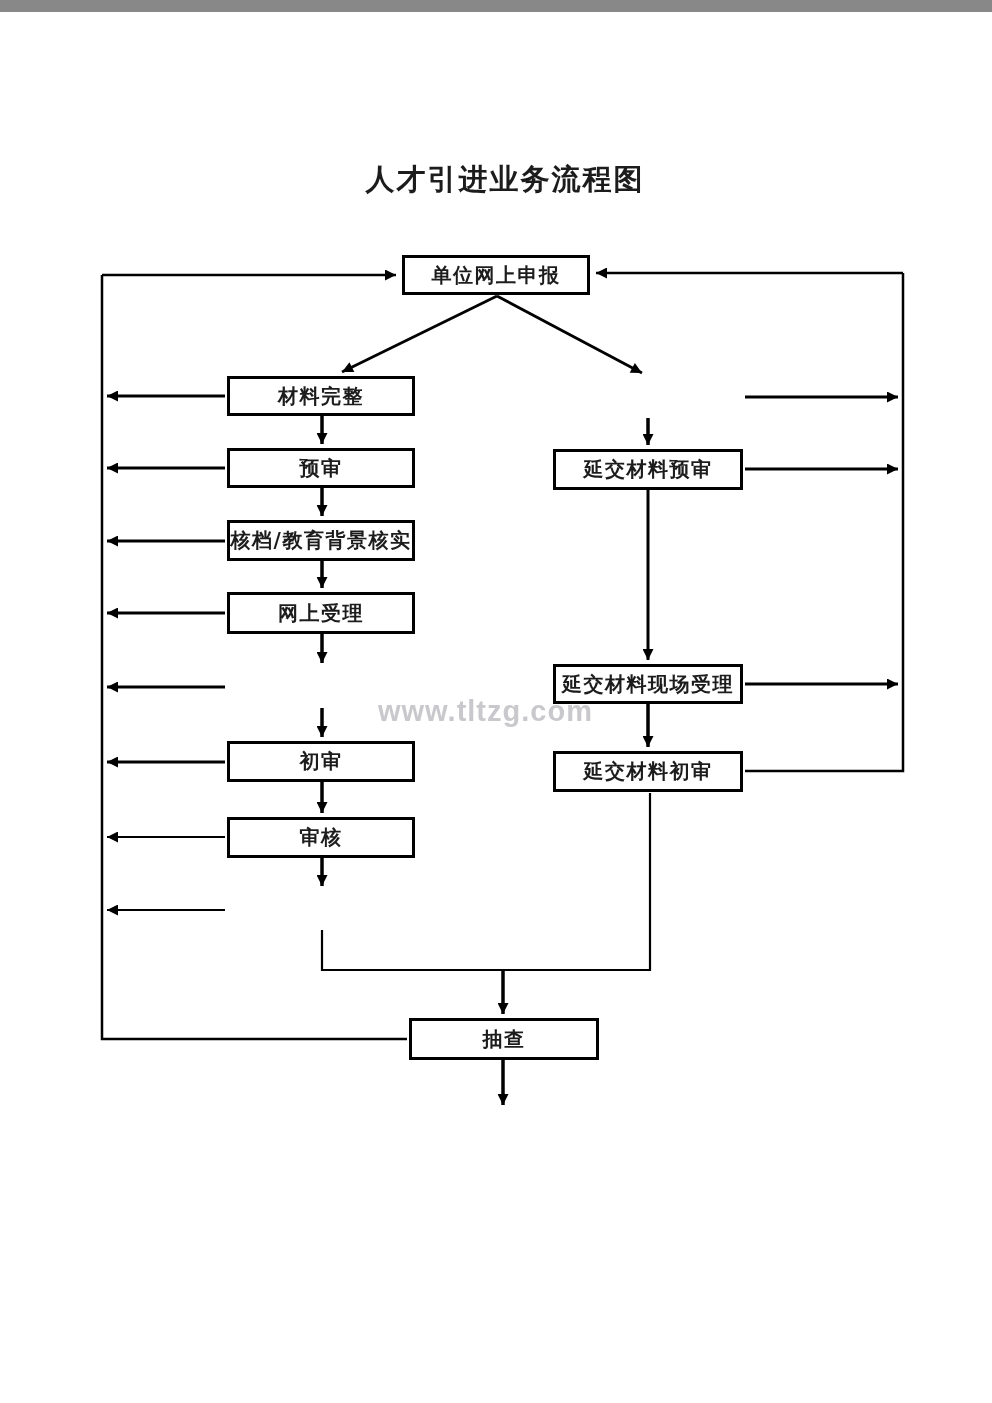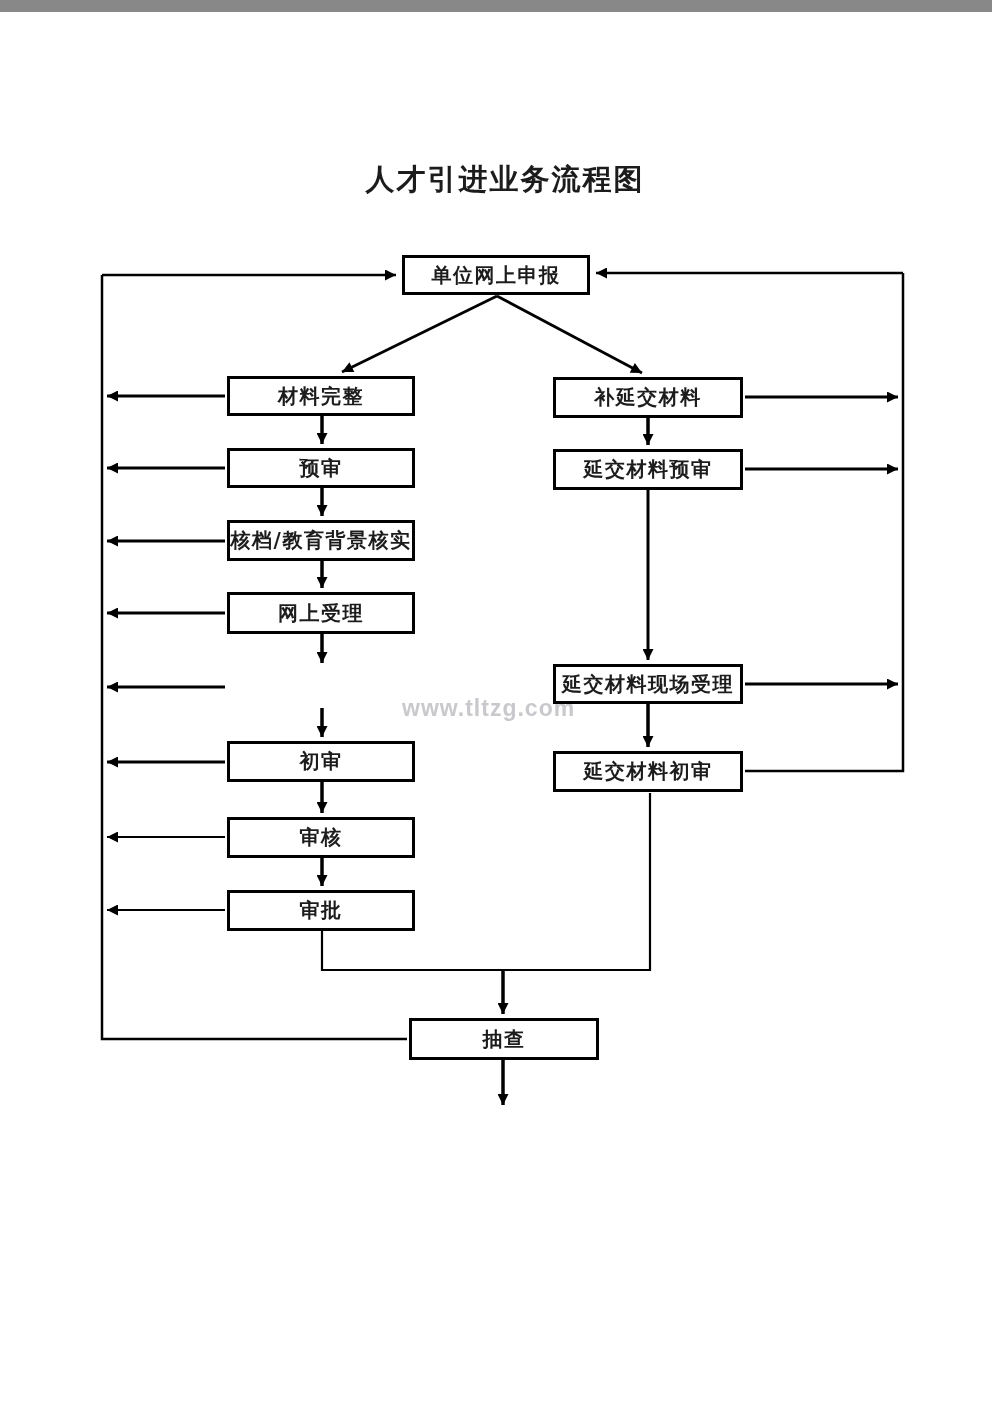--- a/index.html
+++ b/index.html
@@ -25,23 +25,23 @@
     left:0;top:148px;width:100%;
     box-sizing:border-box;
     padding-left:18px;
     text-align:center;
     font-size:29px;
     letter-spacing:2px;
     color:var(--text);
   }
   .watermark{
     position:absolute;
-    left:402px;top:683px;
+    left:378px;top:683px;
     font-family:"Liberation Sans","DejaVu Sans",sans-serif;
-    font-size:23px;
+    font-size:29px;
     letter-spacing:1px;
     color:var(--watermark);
     user-select:none;
   }
   .node{
     position:absolute;
     box-sizing:border-box;
     border:3px solid var(--node-border);
     background:var(--node-bg);
     display:flex;
@@ -142,23 +142,21 @@
   </svg>
 
   <div class="node" style="left:402px;top:243px;width:188px;height:40px">单位网上申报</div>
 
   <div class="node" style="left:227px;top:364px;width:188px;height:40px">材料完整</div>
   <div class="node" style="left:227px;top:436px;width:188px;height:40px">预审</div>
   <div class="node" style="left:227px;top:508px;width:188px;height:41px">核档/教育背景核实</div>
   <div class="node" style="left:227px;top:580px;width:188px;height:42px">网上受理</div>
   <div class="node" style="left:227px;top:729px;width:188px;height:41px">初审</div>
   <div class="node" style="left:227px;top:805px;width:188px;height:41px">审核</div>
-  <div class="node" style="left:227px;top:878px;width:188px;height:41px">审批</div>
 
-  <div class="node" style="left:553px;top:365px;width:190px;height:41px">补延交材料</div>
   <div class="node" style="left:553px;top:437px;width:190px;height:41px">延交材料预审</div>
   <div class="node" style="left:553px;top:652px;width:190px;height:40px">延交材料现场受理</div>
   <div class="node" style="left:553px;top:739px;width:190px;height:41px">延交材料初审</div>
 
   <div class="node" style="left:409px;top:1006px;width:190px;height:42px">抽查</div>
 
   <div class="watermark">www.tltzg.com</div>
 
 </div>
 

